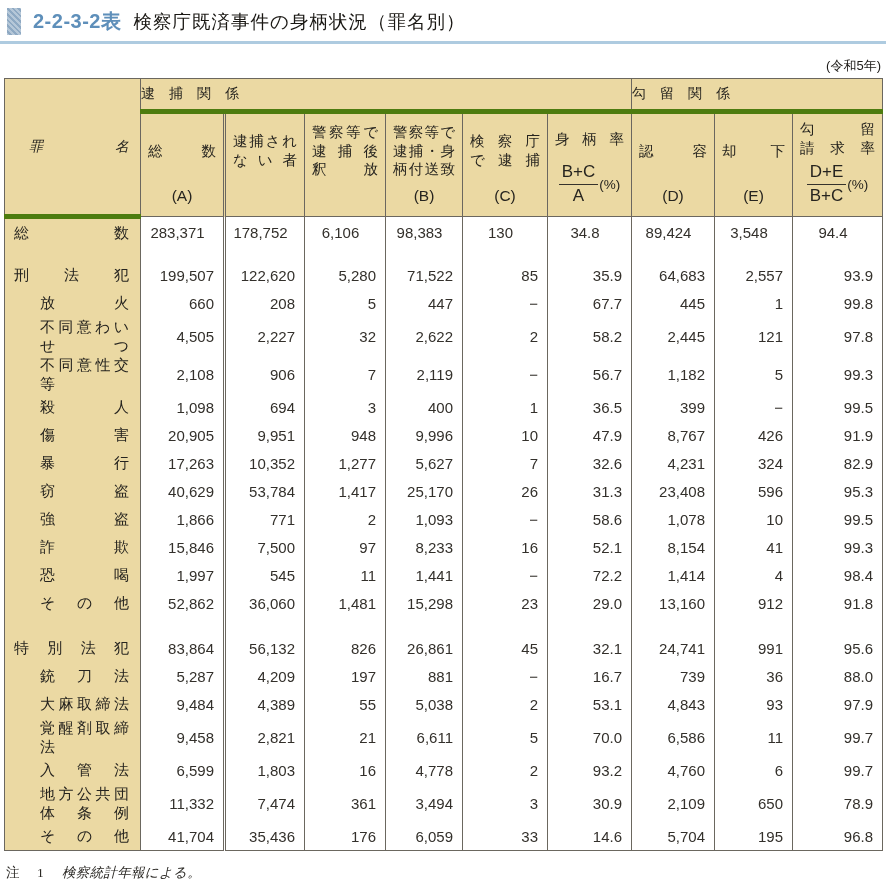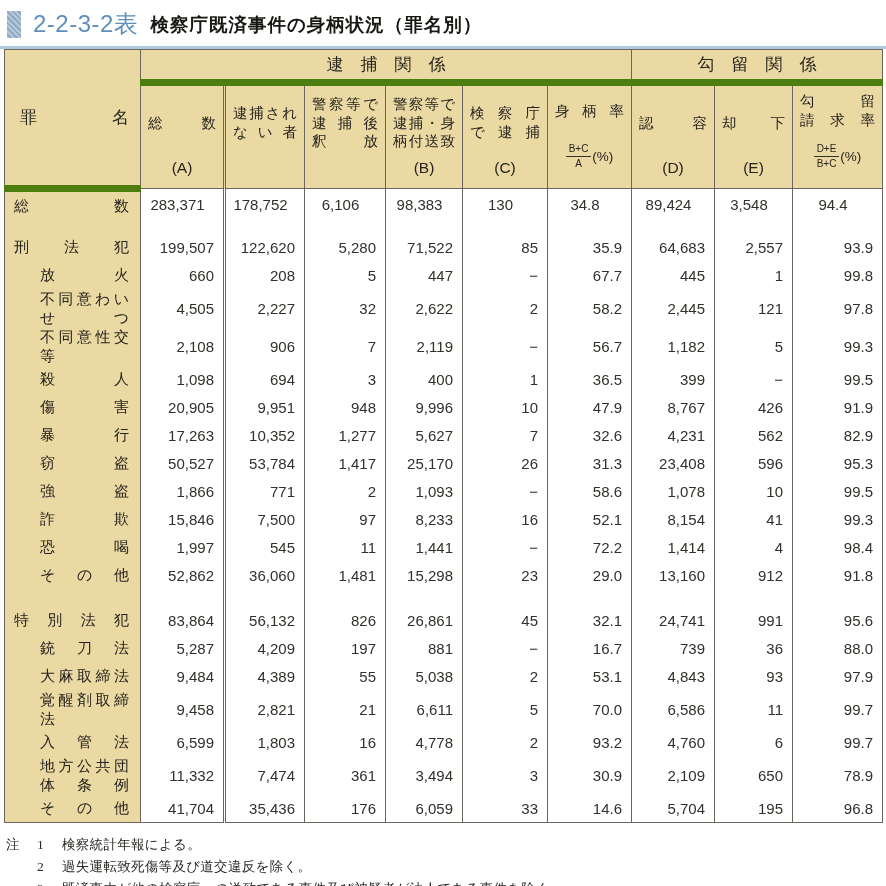--- a/index.html
+++ b/index.html
@@ -4,44 +4,44 @@
 <style>
   * { box-sizing: border-box; margin: 0; padding: 0; }
   html, body { background: #ffffff; }
   body { width: 886px; font-family: "Liberation Sans", sans-serif; color: #2c2a26; }
   .page { width: 886px; height: 886px; overflow: hidden; background: #fff; padding-top: 6px; }
 
   
   .title-bar { display: flex; align-items: center; gap: 12px; padding: 2px 0 5px 7px; }
   .title-marker { width: 14px; height: 27px; background: #8ea9c3;
     background-image: repeating-linear-gradient(45deg, rgba(255,255,255,.35) 0 2px, rgba(0,0,0,0) 2px 4px); }
-  .table-no { color: #5e8fba; font-weight: normal; font-size: 24px; letter-spacing: .5px; }
-  .page-title { font-size: 18.5px; font-weight: bold; color: #191713; letter-spacing: 1px; }
+  .table-no { color: #5e8fba; font-weight: bold; font-size: 20px; letter-spacing: .5px; }
+  .page-title { font-size: 18.5px; font-weight: normal; color: #191713; letter-spacing: 1px; }
   .title-rule { height: 3px; background: #aecbe0; margin-top: 1px; }
 
   .era { text-align: right; font-size: 13px; padding: 13px 5px 3px 0; color: #1e1c19; }
 
   
   table { border-collapse: collapse; table-layout: fixed; width: 878px; margin-left: 4px;
           border: 1px solid #6b675f; }
   th, td { border-right: 1px solid #6b675f; font-weight: normal; }
   thead th { background: #ebd9a3; color: #26241f; }
-  thead tr.group-row th { border-bottom: 7px solid #4d7c0f; height: 33px; font-size: 17px;
-          text-align: center; vertical-align: middle; }
+  thead tr.group-row th { border-bottom: 5px solid #4d7c0f; height: 33px; font-size: 14px;
+          text-align: left; vertical-align: middle; }
   thead tr.group-row th .sp { letter-spacing: 1em; margin-right: -1em; }
   thead tr.cols-row th { border-bottom: 1px solid #6b675f; padding: 0; vertical-align: top; }
-  .offense-head { vertical-align: middle !important; font-size: 15.5px; padding: 0 11px 0 15px; }
+  .offense-head { vertical-align: middle !important; font-size: 15.5px; padding: 0 11px 0 24px; font-style: italic; }
 
   .h-wrap { display: flex; flex-direction: column; height: 102px; padding: 5px 7px 3px 7px; }
   .h-lines { flex: 1; display: flex; flex-direction: column; justify-content: center; }
   .h-line { font-size: 14.5px; line-height: 1.28; }
   .h-code { height: 30px; text-align: center; font-size: 15.5px; line-height: 26px; }
   .h-frac { height: 54px; display: flex; align-items: center; justify-content: center; gap: 1px;
             padding-bottom: 4px; }
-  .frac { display: inline-block; text-align: center; font-size: 10px; line-height: 1.2; }
+  .frac { display: inline-block; text-align: center; font-size: 17px; line-height: 1.2; }
   .frac .num { display: block; border-bottom: 1.5px solid #35322c; padding: 0 3px 1px; }
   .frac .den { display: block; padding-top: 1px; }
   .pct { font-size: 13.5px; }
 
   .jl { text-align: justify; text-align-last: justify; text-justify: inter-character; }
 
   tbody td { height: 28px; font-size: 15px; color: #33302b; background: #fff;
              vertical-align: middle; }
   td.num { text-align: right; padding-right: 9px; font-variant-numeric: tabular-nums; }
   td.name-cell { background: #ebd9a3; color: #26241f; padding: 0 11px 0 9px; font-size: 15px; }
@@ -50,34 +50,35 @@
   tbody tr:first-child td { padding-top: 4px; text-align: center; }
 
   
   tbody td:nth-child(2),
   thead tr.cols-row th:nth-child(1) { border-right: 3px double #6b675f; }
 
   
   .notes { margin: 11px 4px 0 6px; font-family: "Liberation Serif", serif;
            font-size: 13.5px; color: #2b2925; }
   .note-row { display: grid; grid-template-columns: 31px 25px auto; line-height: 1.62; }
-  .note-text { letter-spacing: .3px; }
+  .note-text { letter-spacing: .3px; font-style: italic; }
 </style>
 </head>
 <body>
 
 <div class="page">
 
   <header class="title-bar">
     <span class="title-marker"></span>
     <span class="table-no">2-2-3-2表</span>
     <span class="page-title">検察庁既済事件の身柄状況（罪名別）</span>
   </header>
   <div class="title-rule"></div>
 
+  <div class="era">(令和5年)</div>
 
   <table>
     <colgroup>
       <col style="width:136px">
         <col style="width:84px">
         <col style="width:80px">
       <col style="width:81px">
         <col style="width:77px">
         <col style="width:85px">
       <col style="width:84px">
@@ -284,26 +285,26 @@
         </tr>
         <tr>
           <td class="name-cell jl lvl1">暴行</td>
           <td class="num">17,263</td>
           <td class="num">10,352</td>
           <td class="num">1,277</td>
           <td class="num">5,627</td>
           <td class="num">7</td>
           <td class="num">32.6</td>
           <td class="num">4,231</td>
-          <td class="num">562</td>
+          <td class="num">324</td>
           <td class="num">82.9</td>
         </tr>
         <tr>
           <td class="name-cell jl lvl1">窃盗</td>
-          <td class="num">50,527</td>
+          <td class="num">40,629</td>
           <td class="num">53,784</td>
           <td class="num">1,417</td>
           <td class="num">25,170</td>
           <td class="num">26</td>
           <td class="num">31.3</td>
           <td class="num">23,408</td>
           <td class="num">596</td>
           <td class="num">95.3</td>
         </tr>
         <tr>

